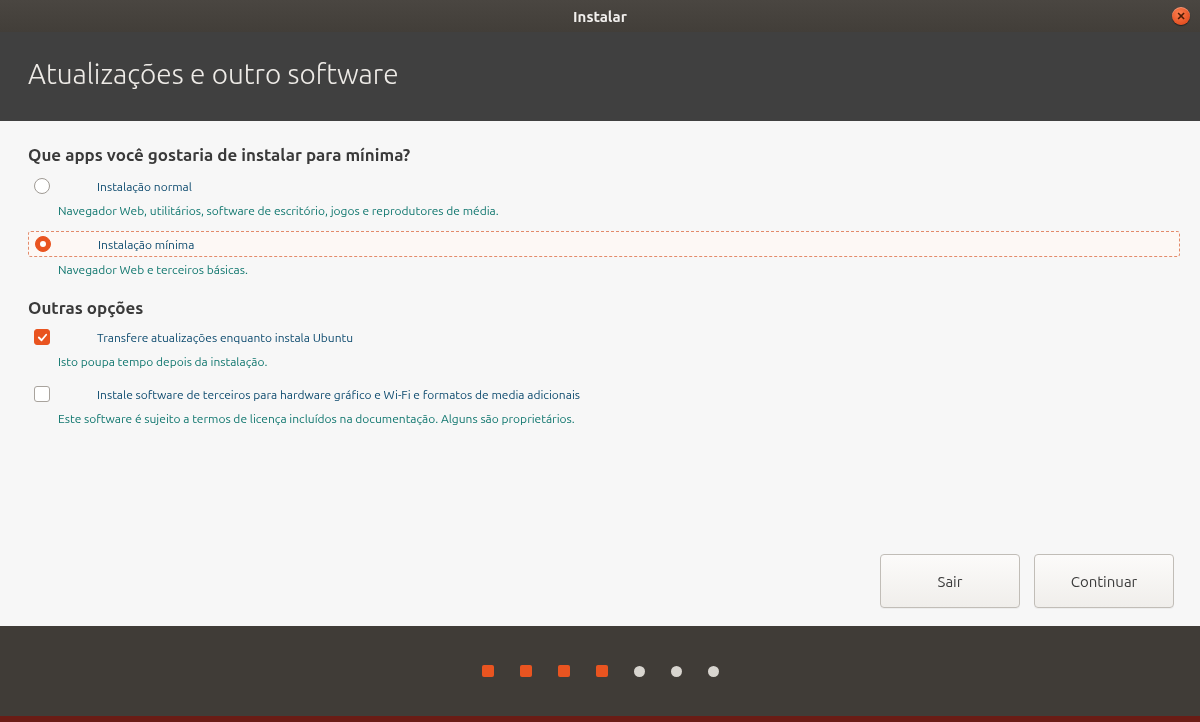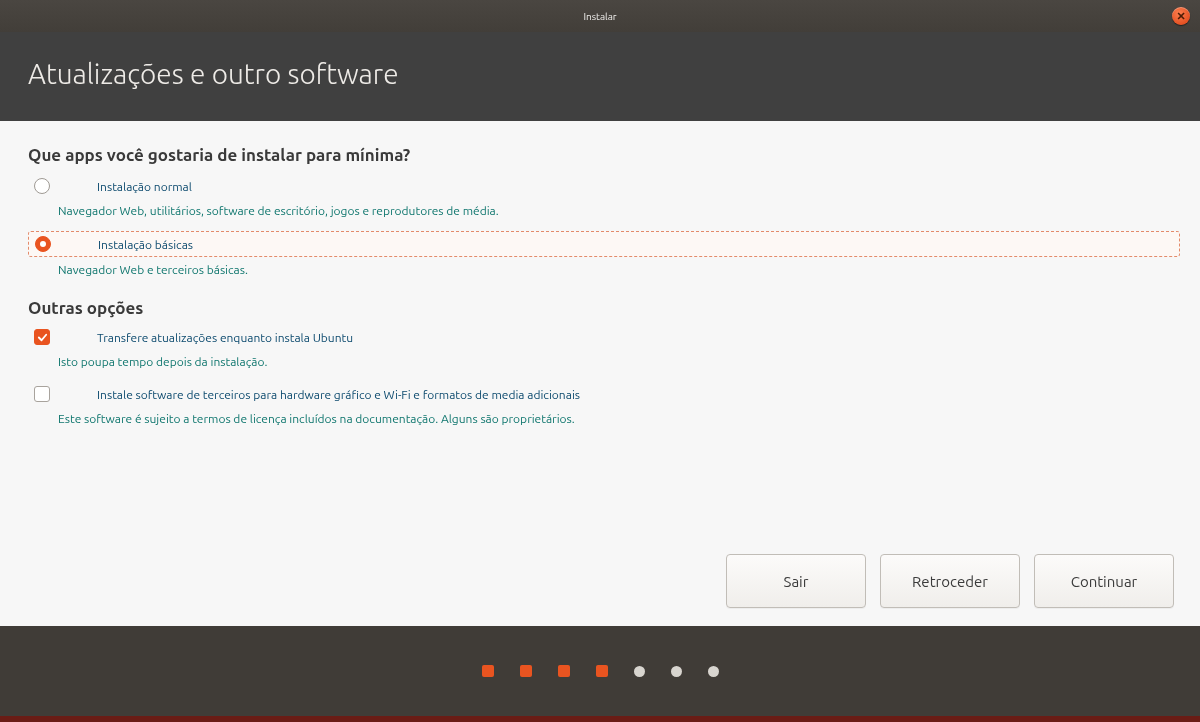--- a/index.html
+++ b/index.html
@@ -5,21 +5,21 @@
   * { box-sizing: border-box; margin: 0; padding: 0; }
   html, body { width: 1200px; height: 722px; font-family: "Ubuntu", "Segoe UI", Arial, sans-serif; overflow: hidden; }
   body { background: #4a1d1a; display: flex; flex-direction: column; }
 
   .titlebar {
     height: 32px;
     background: linear-gradient(to bottom, #4a4641 0%, #423e39 100%);
     display: flex; align-items: center; justify-content: center;
     position: relative;
   }
-  .titlebar-text { color: #f2f0ee; font-size: 10px; font-weight: 400; }
+  .titlebar-text { color: #f2f0ee; font-size: 15px; font-weight: 700; }
   .close-btn {
     position: absolute; right: 10px; top: 7px;
     width: 18px; height: 18px; border-radius: 50%;
     background: radial-gradient(circle at 40% 35%, #fa7e4e, #e55123 70%);
     box-shadow: 0 1px 1px rgba(0,0,0,.5), inset 0 1px 0 rgba(255,255,255,.3);
     display: flex; align-items: center; justify-content: center;
     color: #4b1b05; font-size: 11px; font-weight: bold; line-height: 1;
     cursor: pointer;
   }
 
@@ -118,21 +118,21 @@
     <div class="opt-row">
       <span class="radio"></span>
       <span class="opt-label">Instalação normal</span>
     </div>
     <div class="opt-desc">Navegador Web, utilitários, software de escritório, jogos e reprodutores de média.</div>
   </div>
 
   <div class="opt-block">
     <div class="opt-row selected">
       <span class="radio checked"></span>
-      <span class="opt-label">Instalação básicas</span>
+      <span class="opt-label">Instalação mínima</span>
     </div>
     <div class="opt-desc">Navegador Web e terceiros básicas.</div>
   </div>
 
   <div class="subhead">Outras opções</div>
 
   <div class="opt-block">
     <div class="opt-row">
       <span class="checkbox checked">
         <svg width="11" height="11" viewBox="0 0 12 12">
@@ -149,21 +149,20 @@
       <span class="checkbox">
         
       </span>
       <span class="opt-label">Instale software de terceiros para hardware gráfico e Wi-Fi e formatos de media adicionais</span>
     </div>
     <div class="opt-desc">Este software é sujeito a termos de licença incluídos na documentação. Alguns são proprietários.</div>
   </div>
 
   <div class="button-row">
     <div class="btn">Sair</div>
-    <div class="btn">Retroceder</div>
     <div class="btn">Continuar</div>
   </div>
 </div>
 
 <div class="footer">
   <span class="dot done"></span>
   <span class="dot done"></span>
   <span class="dot done"></span>
   <span class="dot done"></span>
   <span class="dot future"></span>

